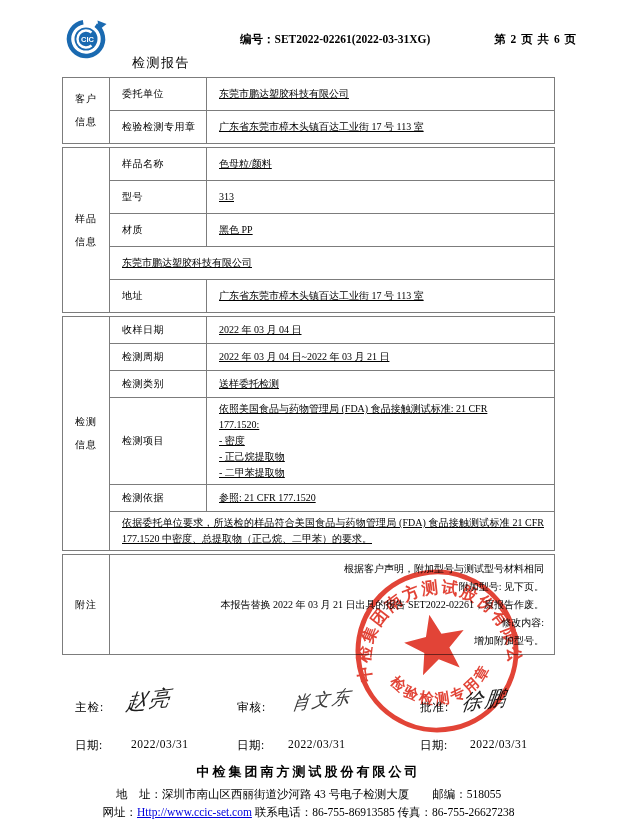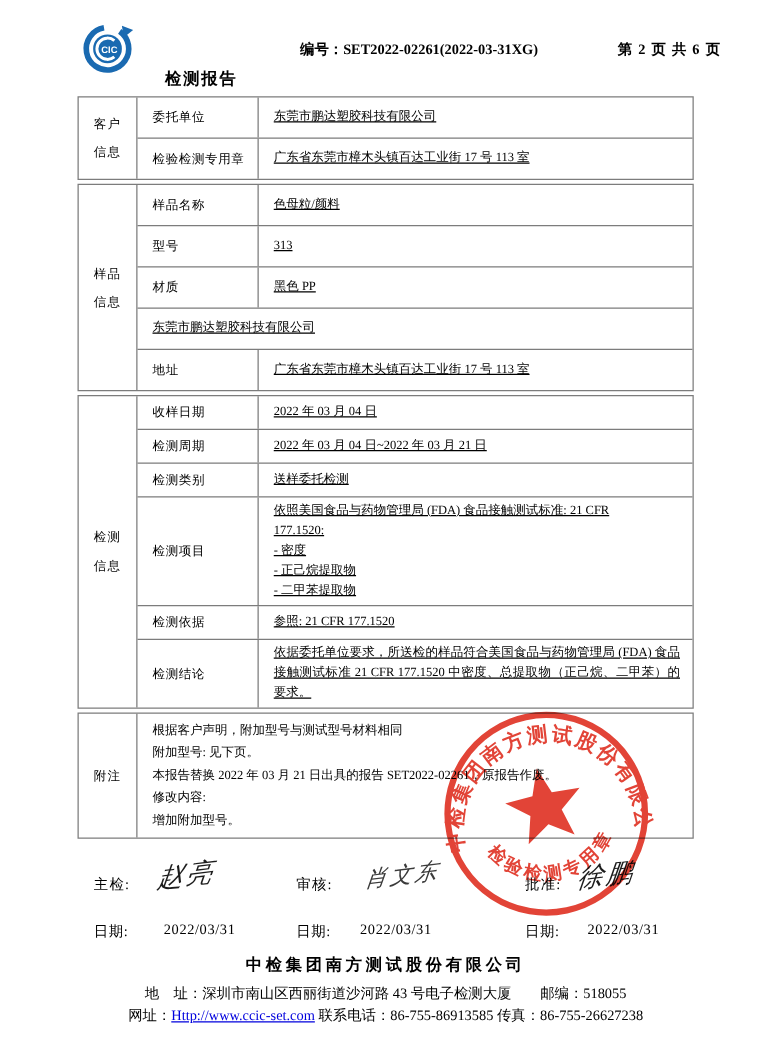--- a/index.html
+++ b/index.html
@@ -6,40 +6,40 @@
   .page {
     position:relative; width:617px; height:840px; background:#fff;
     font-family:"Liberation Serif","DejaVu Serif",serif; color:#000;
     overflow:hidden;
     border-radius:22px;
   }
   
   .hdr { position:absolute; left:63px; top:14px; width:514px; height:50px;
          display:flex; align-items:center; }
   .logo-wrap { width:47px; height:44px; flex-shrink:0; }
-  .hdr-title { font-weight:bold; font-size:13px; margin-left:22px; letter-spacing:1.5px;margin-top:48px; }
+  .hdr-title { font-weight:normal; font-size:13px; margin-left:22px; letter-spacing:1.5px;margin-top:48px; }
   .hdr-no { font-weight:bold; font-size:11.5px; margin-left:50px; white-space:nowrap; }
   .hdr-page { font-weight:bold; font-size:11.5px; margin-left:auto; white-space:nowrap; letter-spacing:1px;}
   
   .tbl { position:absolute; left:62px; top:77px; width:493px; font-size:10px; }
   .sect { display:flex; border:1px solid #7c7c7c; margin-bottom:3px; background:#fff; }
   .sect-label { width:46px; flex-shrink:0; border-right:1px solid #7c7c7c;
                 display:flex; flex-direction:column; align-items:center; justify-content:center;
                 gap:9px; letter-spacing:1px; }
   .sect-body { flex:1; display:flex; flex-direction:column; min-width:0; }
   .row { display:flex; border-top:1px solid #7c7c7c; }
   .row:first-child { border-top:none; }
   .fld { width:97px; flex-shrink:0; border-right:1px solid #7c7c7c;
          display:flex; align-items:center; padding-left:12px; box-sizing:border-box; letter-spacing:0.5px;}
   .val { flex:1; display:flex; align-items:center; padding:3px 10px 3px 12px;
          box-sizing:border-box; line-height:16px; min-width:0;text-decoration:underline; }
   .val.block { display:block; }
   .h32 { min-height:32px; } .h26 { min-height:26px; }
   .just { text-align:justify; }
-  .note-body { padding:5px 10px 4px 12px; line-height:18px; }
+  .note-body { padding:5px 10px 4px 12px; line-height:18px;text-align:right; }
   
   .sig-area { position:absolute; left:0; top:0; width:617px; height:729px; font-size:11.5px; pointer-events:none; }
   .sig-label { position:absolute; letter-spacing:1px; }
   .sig-name { position:absolute; font-size:21px; font-style:italic; white-space:nowrap;
               transform:rotate(-7deg) skewX(-14deg); color:#1c1c1c; letter-spacing:2px;}
   .sig-name.small { font-size:18px; color:#3a3a3a; }
   .sig-date { position:absolute; letter-spacing:0.5px; }
   
   .stamp { position:absolute; left:351px; top:565px; width:172px; height:172px;
            transform:rotate(-12deg); mix-blend-mode:multiply; opacity:0.93; }
@@ -143,21 +143,20 @@
             <div>- 密度</div>
             <div>- 正己烷提取物</div>
             <div>- 二甲苯提取物</div>
           </div>
         </div>
         <div class="row h26">
           <div class="fld">检测依据</div>
           <div class="val">参照: 21 CFR 177.1520</div>
         </div>
         <div class="row">
-          <div class="fld">检测结论</div>
           <div class="val block just">依据委托单位要求，所送检的样品符合美国食品与药物管理局 (FDA) 食品接触测试标准 21 CFR 177.1520 中密度、总提取物（正己烷、二甲苯）的要求。</div>
         </div>
       </div>
     </div>
 
     <div class="sect">
       <div class="sect-label">
         <span>附注</span>
       </div>
       <div class="sect-body">

